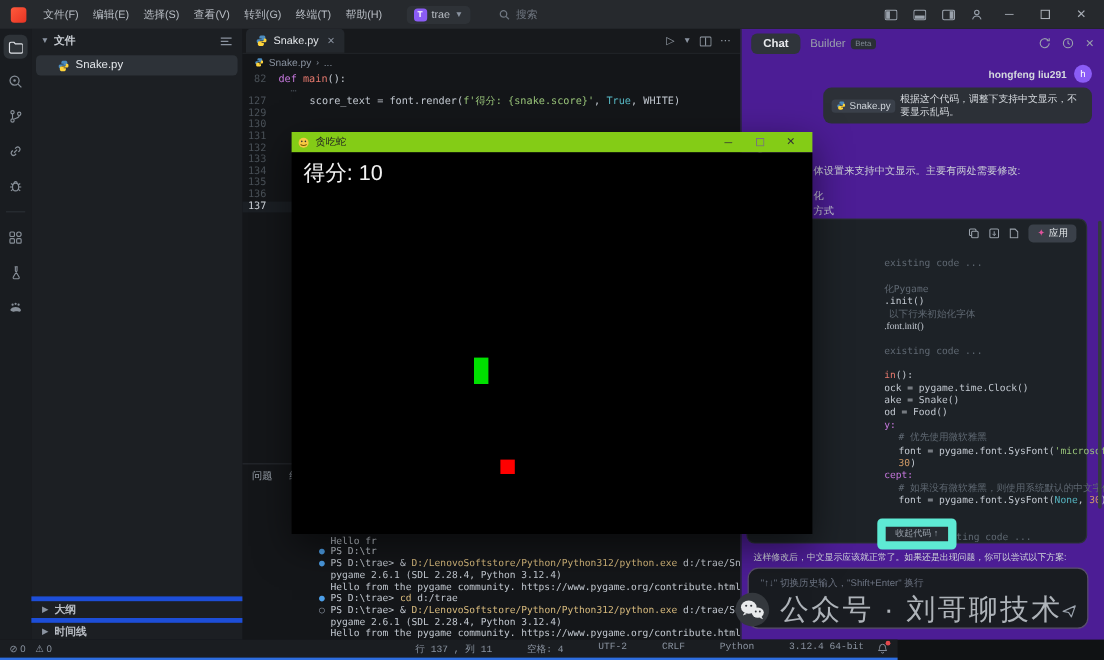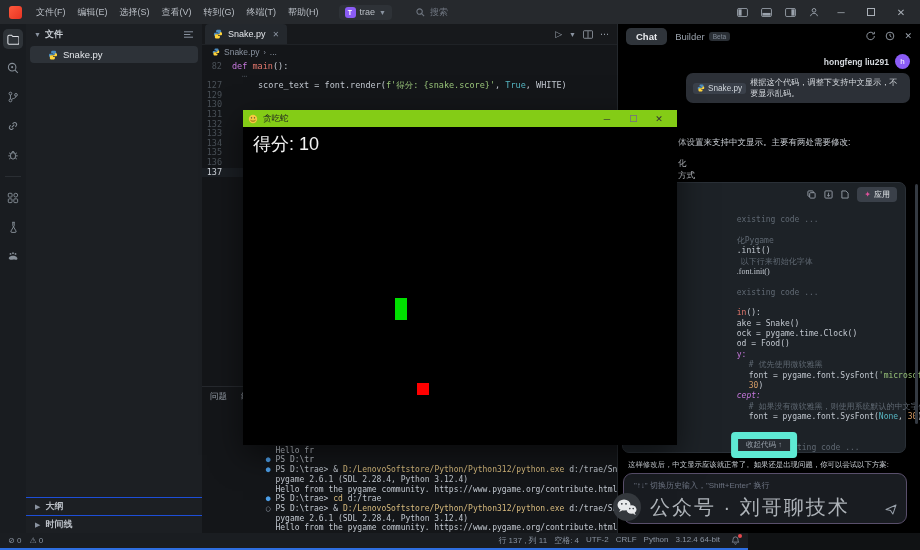--- a/index.html
+++ b/index.html
@@ -30,21 +30,21 @@
 
   
   .sidebar { position:absolute; left:26px; top:24px; width:176px; height:509px; background:#1c1f23; z-index:4; }
   .sb-header { display:flex; align-items:center; height:20px; padding:0 8px; color:#c8cdd3; font-size:9px; font-weight:bold; gap:4px; }
   .sb-header .chev { font-size:7px; }
   .sb-tool { margin-left:auto; color:#8a93a0; }
   .file-item { display:flex; align-items:center; gap:5px; margin:2px 4px; height:17px; padding:0 6px 0 18px;
     background:#2d3238; border-radius:4px; color:#e4e7eb; font-size:9.5px; }
   .sb-bottom { position:absolute; left:0; right:0; bottom:0; }
   .sb-section { display:flex; align-items:center; gap:5px; height:18px; padding:0 9px; font-size:9px; font-weight:bold;
-    color:#b9bec5; border-top:1px solid #1d4ed8; }
+    color:#b9bec5; border-top:4px solid #1d4ed8; }
 
   
   .editor { position:absolute; left:202px; top:24px; width:415px; height:509px; background:#141619; z-index:3; }
   .tabbar { height:21px; background:#17191c; display:flex; align-items:stretch; border-bottom:1px solid #1f2226; }
   .tab { display:flex; align-items:center; gap:5px; padding:0 8px; background:#24282d; color:#e4e7eb; font-size:9px; border-radius:4px 4px 0 0; margin-left:3px; }
   .tab-close { color:#8a93a0; font-size:8px; margin-left:2px; }
   .tabbar-actions { margin-left:auto; display:flex; align-items:center; gap:7px; padding-right:8px; color:#9aa2ac; font-size:9px; }
   .breadcrumb { height:14px; display:flex; align-items:center; gap:4px; padding:0 10px; color:#8a93a0; font-size:8.5px; }
   .code-area { position:relative; padding-top:3px; }
   .ed-line { display:flex; height:9.6px; line-height:9.6px; font-size:8.5px; }
@@ -60,21 +60,21 @@
   .term-body { padding:2px 0 0 6px; }
   .term-line { height:9.7px; line-height:9.7px; font-size:8px; white-space:pre; color:#c2c8d0; }
 
   
   .c-pl { color:#c2c8d0; } .c-kw { color:#c678dd; } .c-fn { color:#e5786d; }
   .c-str { color:#98c379; } .c-num { color:#d19a66; } .c-const { color:#56b6c2; }
   .c-cmt { color:#5f6872; } .c-path { color:#d7ba7d; }
   .c-dotb { color:#4d9fe8; } .c-doto { color:#8a93a0; } .c-dim { color:#3d434a; }
 
   
-  .rightpanel { position:absolute; left:617px; top:24px; width:303px; height:509px; background:#000000; border-left:1px solid #24282d; z-index:4; }
+  .rightpanel { position:absolute; left:617px; top:24px; width:303px; height:509px; background:#4c1d95; border-left:1px solid #24282d; z-index:4; }
   .rp-header { display:flex; align-items:center; height:24px; padding:0 8px; gap:8px; }
   .chat-pill { background:#2f343a; color:#e8eaed; font-size:9.5px; font-weight:bold; padding:3px 10px; border-radius:5px; }
   .builder-lbl { color:#9aa2ac; font-size:9.5px; }
   .beta-badge { background:#2a2f35; color:#7f8894; font-size:6.5px; padding:1px 4px; border-radius:3px; margin-left:-4px; }
   .rp-hicons { margin-left:auto; display:flex; align-items:center; gap:9px; color:#9aa2ac; }
   .user-row { display:flex; align-items:center; justify-content:flex-end; gap:6px; padding:6px 10px 2px 0; }
   .user-name { color:#d5d9de; font-size:8.5px; font-weight:bold; }
   .user-avatar { width:15px; height:15px; border-radius:50%; background:#8b5cf6; color:#fff; font-size:8px; display:flex; align-items:center; justify-content:center; }
   .bubble { margin:2px 10px 0 68px; background:#2c3037; border-radius:7px; padding:4px 7px; display:flex; align-items:center; gap:4px;
     color:#d5d9de; font-size:8.2px; }
@@ -116,21 +116,21 @@
   .statusbar { position:absolute; left:0; right:0; bottom:2px; height:15px; background:#1a1d21;
     display:flex; align-items:center; color:#8a93a0; font-size:8px; padding:0 8px; z-index:65; }
   .sb-left { display:flex; align-items:center; gap:8px; }
   .sb-right { margin-left:auto; display:flex; align-items:center; gap:11px; }
   .bell-wrap { position:relative; }
   .bell-dot { position:absolute; right:-2px; top:-2px; width:4px; height:4px; border-radius:50%; background:#e5484d; }
   .bottom-strip { position:absolute; left:0; right:0; bottom:0; height:2px; background:#2e6ee0; z-index:66; }
 
   
   .watermark { position:absolute; left:612px; top:492px; display:flex; align-items:center; gap:8px; z-index:70; pointer-events:none; }
-  .wm-text { color:rgba(195,200,206,.88); font-size:20px; letter-spacing:2px; white-space:nowrap; }
+  .wm-text { color:rgba(195,200,206,.88); font-size:24px; letter-spacing:2px; white-space:nowrap; }
   svg { display:block; }
 </style>
 </head>
 <body>
 
 <div class="app">
 
   <div class="titlebar">
     <div class="app-logo"></div>
     <div style="display:flex;">
@@ -539,49 +539,49 @@
 
           <div class="cb-line">
             <span style="display: inline-block; padding-left: 56px;"></span>
           </div>
 
           <div class="cb-line">
             <span style="display: inline-block; padding-left: 56px;"><span class="c-fn">in</span><span class="c-pl">():</span></span>
           </div>
 
           <div class="cb-line">
+            <span style="display: inline-block; padding-left: 56px;"><span class="c-pl">ock = pygame.time.Clock()</span></span>
+          </div>
+
+          <div class="cb-line">
             <span style="display: inline-block; padding-left: 56px;"><span class="c-pl">ake = Snake()</span></span>
           </div>
 
           <div class="cb-line">
-            <span style="display: inline-block; padding-left: 56px;"><span class="c-pl">ock = pygame.time.Clock()</span></span>
-          </div>
-
-          <div class="cb-line">
             <span style="display: inline-block; padding-left: 56px;"><span class="c-pl">od = Food()</span></span>
           </div>
 
           <div class="cb-line">
             <span style="display: inline-block; padding-left: 56px;"><span class="c-kw">y:</span></span>
           </div>
 
           <div class="cb-line">
             <span style="display: inline-block; padding-left: 68px;"><span class="c-cmt"># 优先使用微软雅黑</span></span>
           </div>
 
           <div class="cb-line">
             <span style="display: inline-block; padding-left: 68px;"><span class="c-pl">font = pygame.font.SysFont(</span><span class="c-str">'microsoft yahei'</span></span>
           </div>
 
           <div class="cb-line">
             <span style="display: inline-block; padding-left: 68px;"><span class="c-num">30</span><span class="c-pl">)</span></span>
           </div>
 
           <div class="cb-line">
-            <span style="display: inline-block; padding-left: 56px; font-style: italic;"><span class="c-kw">cept:</span></span>
+            <span style="display: inline-block; padding-left: 56px;"><span class="c-kw">cept:</span></span>
           </div>
 
           <div class="cb-line">
             <span style="display: inline-block; padding-left: 68px;"><span class="c-cmt"># 如果没有微软雅黑，则使用系统默认的中文字体</span></span>
           </div>
 
           <div class="cb-line">
             <span style="display: inline-block; padding-left: 68px;"><span class="c-pl">font = pygame.font.SysFont(</span><span class="c-const">None</span><span class="c-pl">, </span><span class="c-num">30</span><span class="c-pl">)</span></span>
           </div>
 
@@ -653,21 +653,21 @@
       </svg>
     <span class="wm-text">公众号 · 刘哥聊技术</span>
   </div>
 
   <div class="statusbar">
     <span class="sb-left">
       <span>⊘ <span>0</span></span>
       <span>⚠ <span>0</span></span>
     </span>
     <span class="sb-right">
-      <span style="display:flex; gap:7px;">
+      <span style="display:flex; gap:29px;font-family:Liberation Mono, monospace;">
 
       <span>行 137 , 列 11</span>
           <span>空格: 4</span>
           <span>UTF-2</span>
           <span>CRLF</span>
           <span>Python</span>
           <span>3.12.4 64-bit</span>
         </span>
       <span class="bell-wrap">
         <svg width="9" height="9" viewBox="0 0 10 10">

